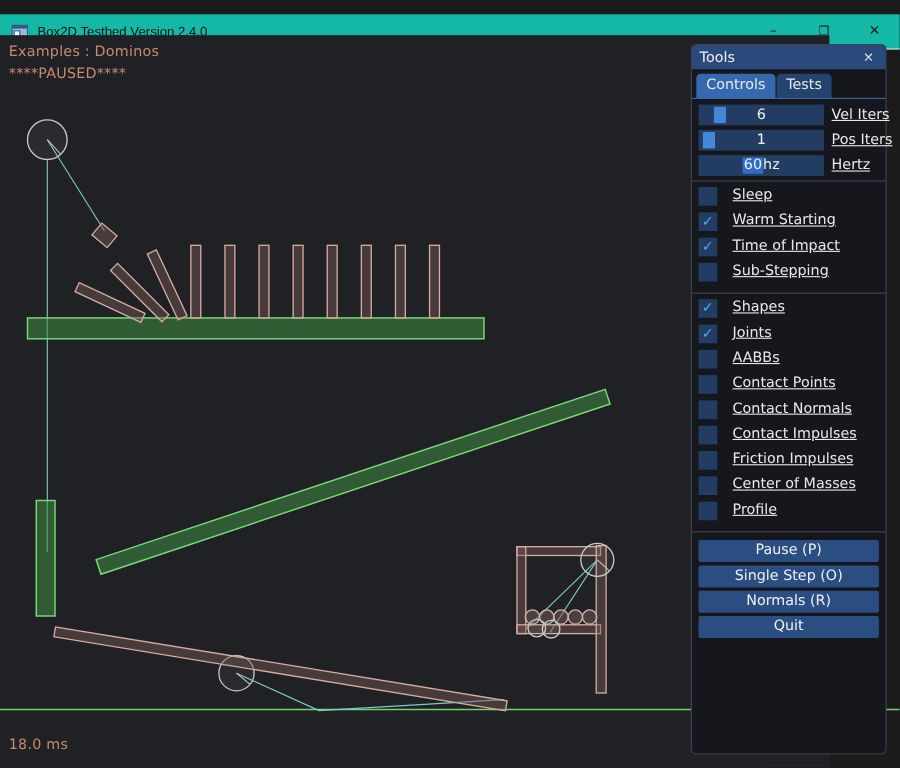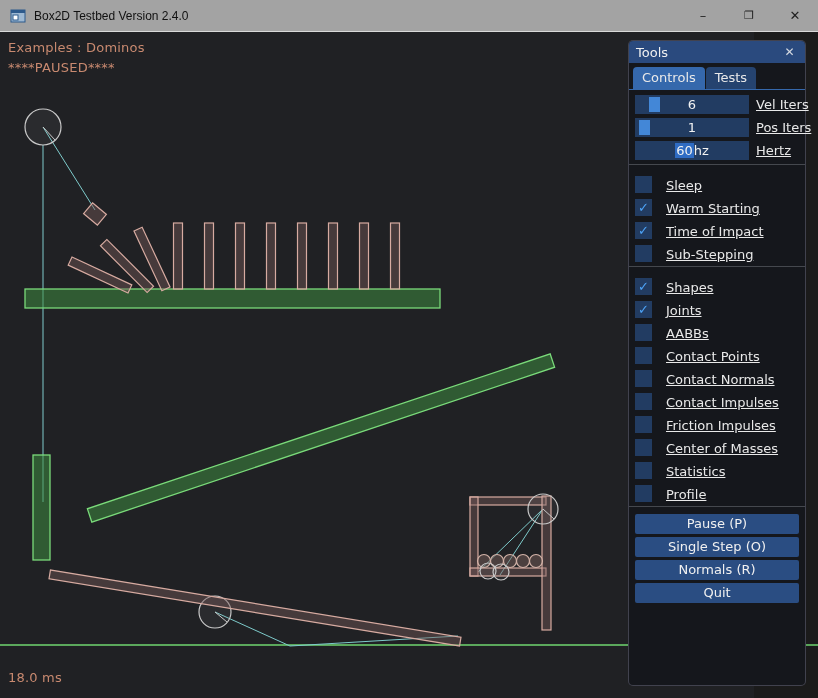--- a/index.html
+++ b/index.html
@@ -3,22 +3,22 @@
 <meta charset="utf-8">
 <style>
   * { box-sizing: border-box; }
   html,body { margin:0; padding:0; }
   body {
     width:818px; height:698px; position:relative; overflow:hidden;
     background:#1b1b1b; font-family:"DejaVu Sans", sans-serif;
   }
 
   
-  .titlebar { position:absolute; top:0; left:0; width:818px; height:32px;
-    background:#a3a3a3; display:flex; align-items:center; border-bottom:1px solid #d9d9d9; }
+  .titlebar { position:absolute; top:13px; left:0; width:818px; height:32px;
+    background:#14b8a6; display:flex; align-items:center; border-bottom:1px solid #d9d9d9; }
   .app-icon { width:16px; height:16px; margin-left:10px; flex:0 0 auto; }
   .title-text { margin-left:8px; font-size:12px; color:#111;
     font-family:"Liberation Sans", sans-serif; }
   .win-controls { margin-left:auto; display:flex; height:32px; }
   .win-btn { width:46px; height:32px; display:flex; align-items:center;
     justify-content:center; font-size:13px; color:#222; cursor:default; }
   .win-btn.maxi { font-size:11px; }
 
   
   .canvas-area { position:absolute; top:32px; left:0; width:754px; height:666px;
@@ -51,21 +51,21 @@
 
   .widget-rows { padding:5px 6px 0 6px; }
   .slider-row { display:flex; align-items:center; margin:0 0 4px; }
   .frame { position:relative; width:114px; height:19px; background:#223c62; flex:0 0 auto; }
   .grab { position:absolute; top:2px; width:11px; height:15px; background:#4387d7; }
   .frame .val { position:absolute; inset:0; display:flex; align-items:center;
     justify-content:center; color:#f2f2f2; }
   .hl { background:#2f6cc4; padding:0 1px; }
   .row-label { margin-left:7px; white-space:nowrap;text-decoration:underline; }
 
-  .cb-row { display:flex; align-items:flex-end; height:23px; }
+  .cb-row { display:flex; align-items:flex-start; height:23px; }
   .cb-box { width:17px; height:17px; background:#223c62; margin-right:7px;
     display:flex; align-items:center; justify-content:center; flex:0 0 auto; }
   .cb-check { color:#4da3f7; font-size:13px; font-weight:bold; line-height:1; }
 
   .separator { height:1px; background:#45484e; margin:4px 0 5px; }
 
   .btn-col { padding:2px 6px 0 6px; }
   .tool-btn { display:block; width:100%; height:20px; margin:0 0 3px;
     background:#2a4d82; border:none; border-radius:2px; color:#f0f0f0;
     font-size:13px; font-family:inherit; line-height:20px; text-align:center; padding:0; }
@@ -265,24 +265,20 @@
         <div class="cb-row">
           <div class="cb-box"></div>
           <span class="row-label">Friction Impulses</span>
         </div>
         <div class="cb-row">
           <div class="cb-box"></div>
           <span class="row-label">Center of Masses</span>
         </div>
         <div class="cb-row">
           <div class="cb-box"></div>
-          <span class="row-label">Statistics</span>
-        </div>
-        <div class="cb-row">
-          <div class="cb-box"></div>
           <span class="row-label">Profile</span>
         </div>
       </div>
     <div class="separator"></div>
     <div class="btn-col">
         <button class="tool-btn">Pause (P)</button>
         <button class="tool-btn">Single Step (O)</button>
         <button class="tool-btn">Normals (R)</button>
         <button class="tool-btn">Quit</button>
       </div>

